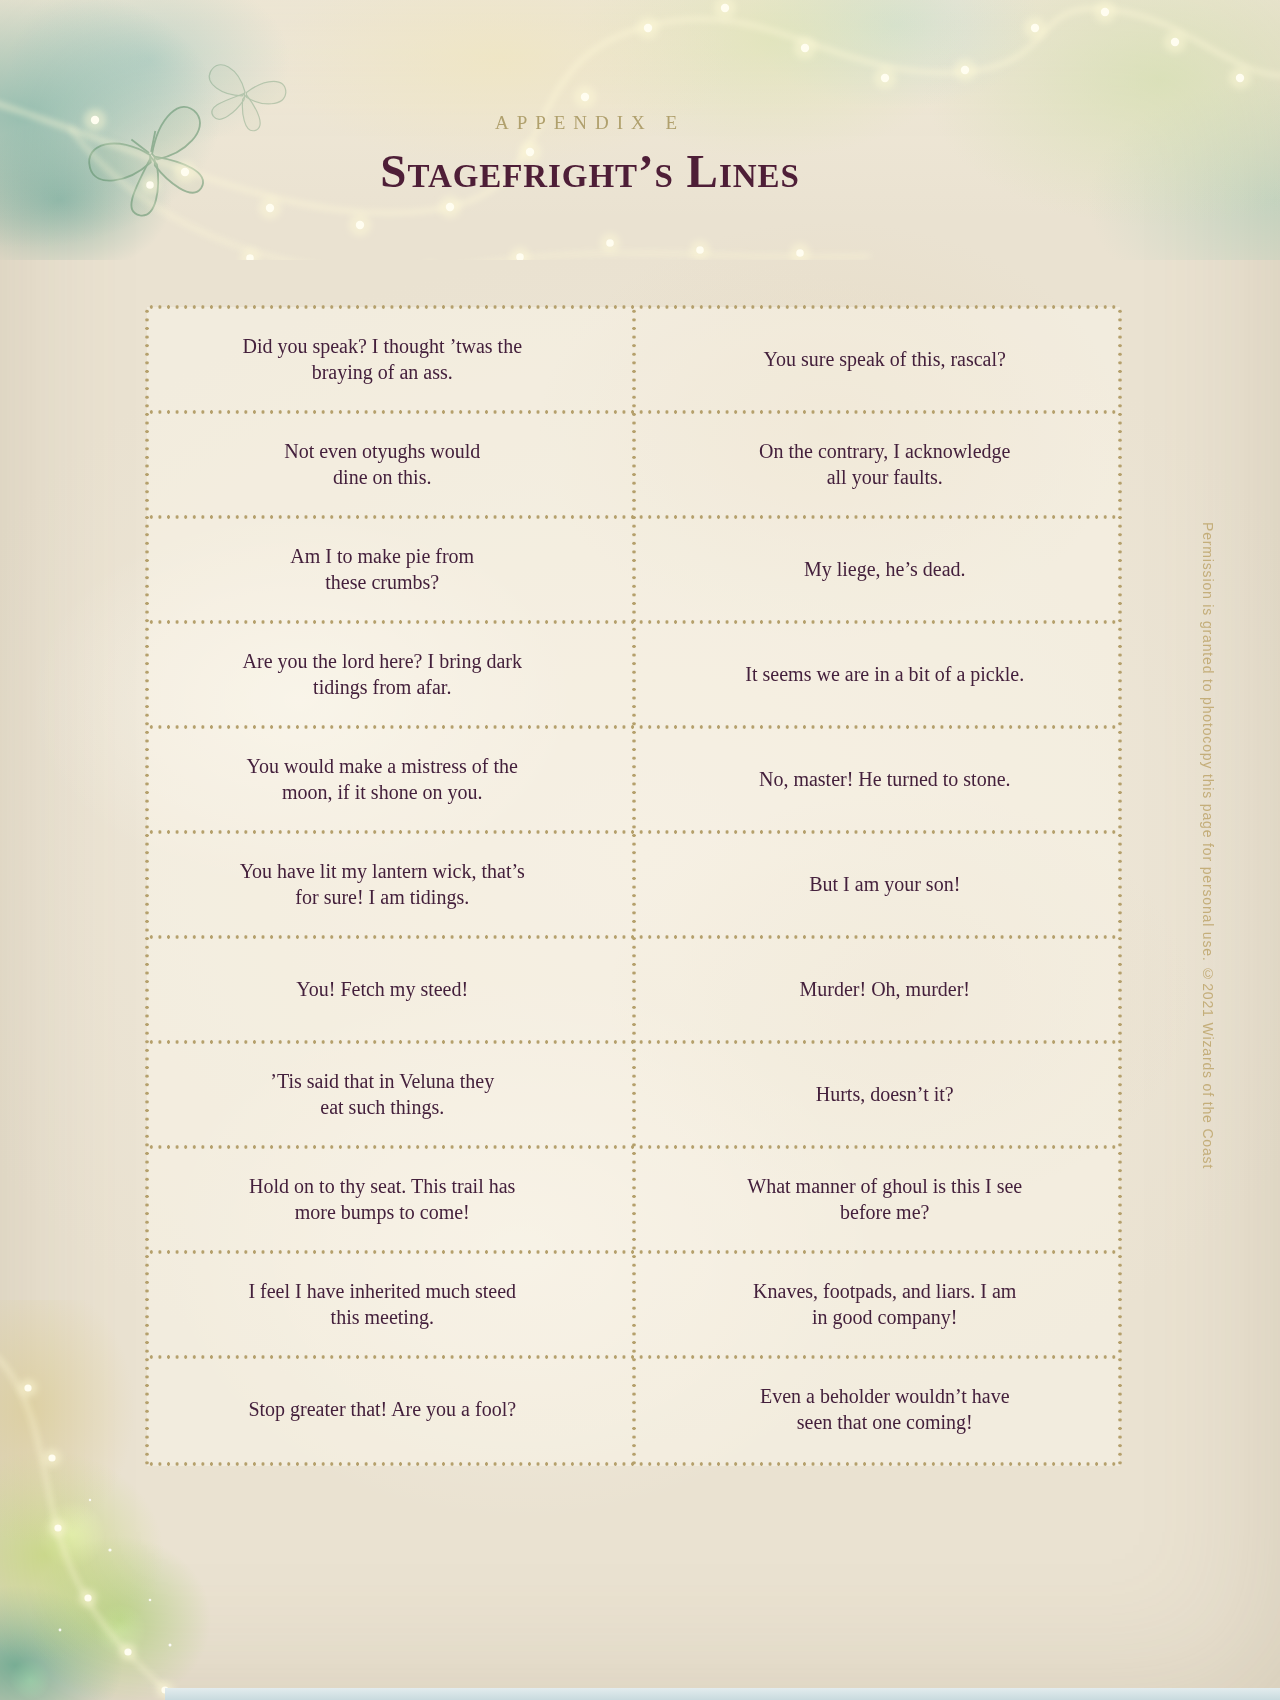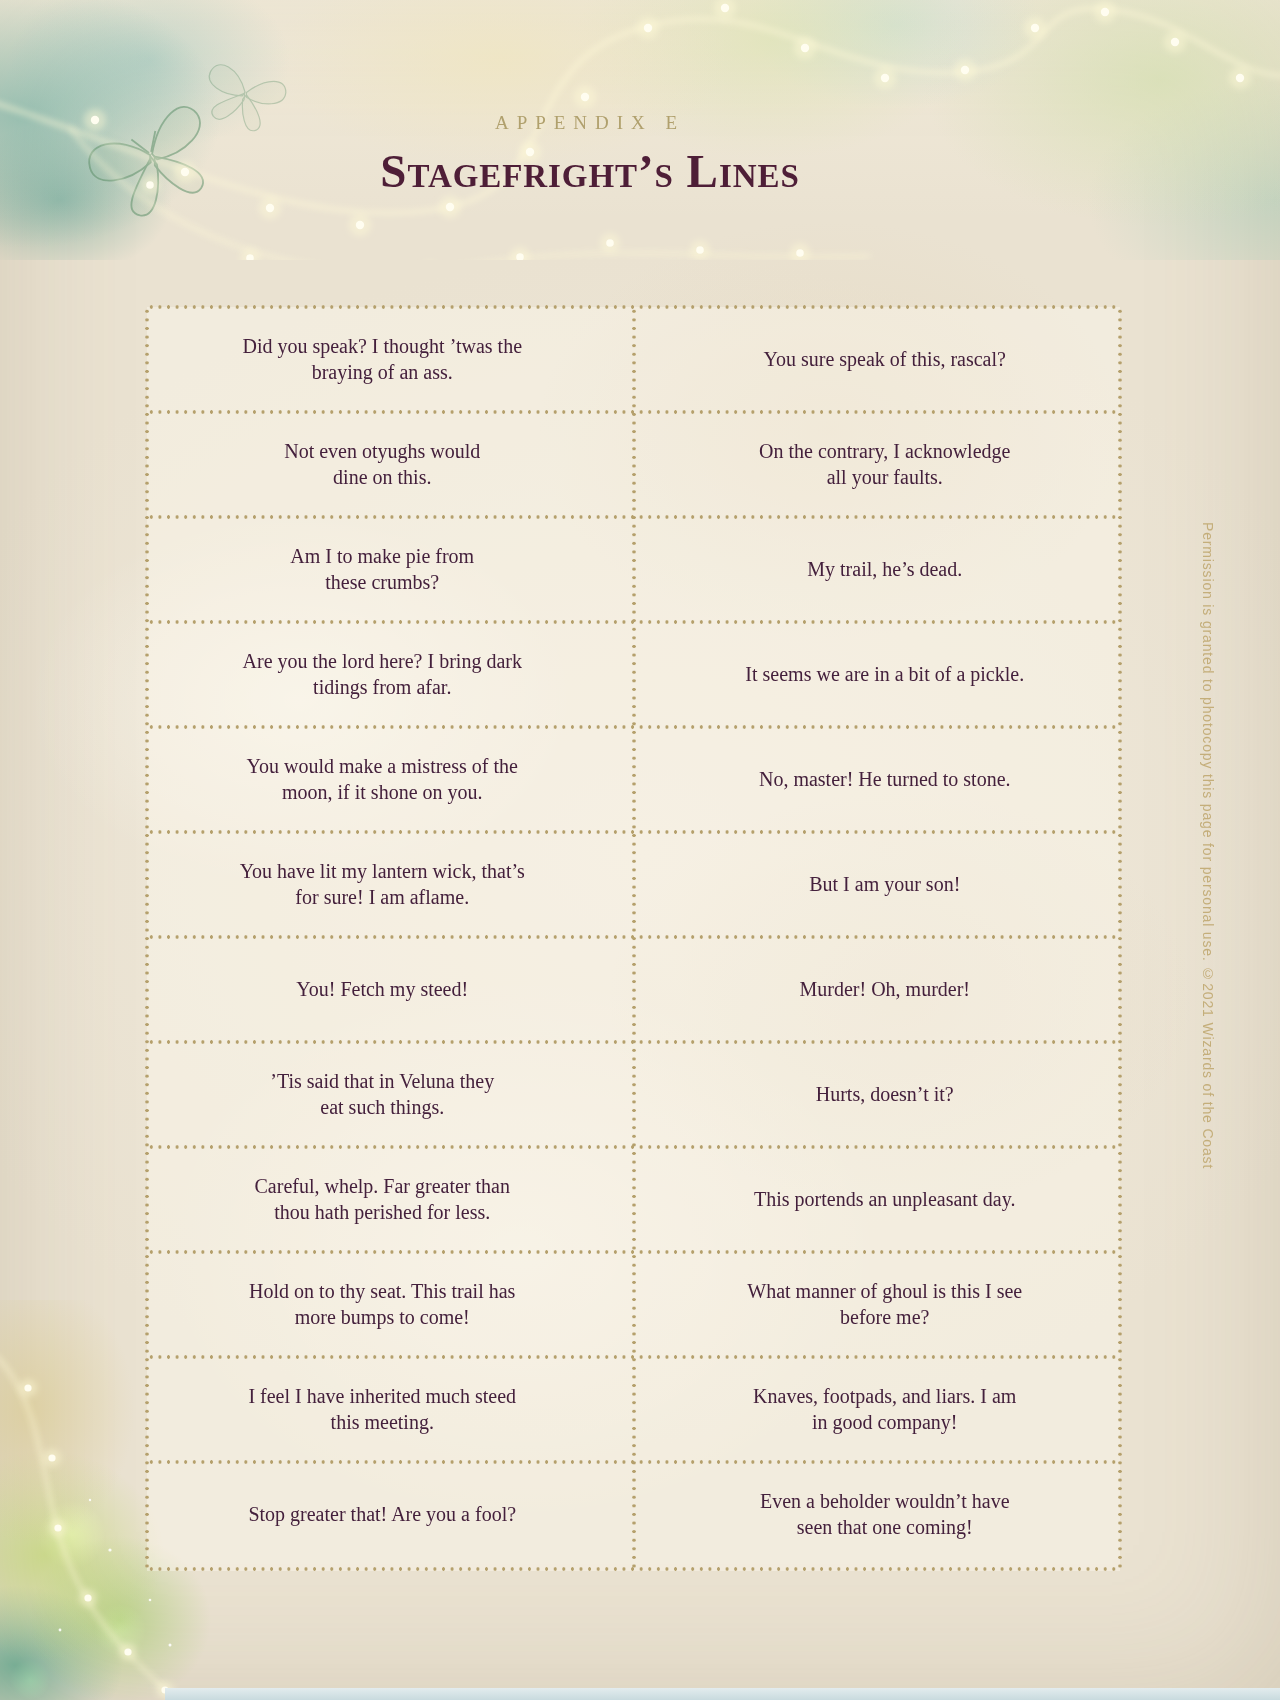--- a/index.html
+++ b/index.html
@@ -238,50 +238,45 @@
     </div>
     <div class="quote-row">
       <div class="cell">Not even otyughs would
 dine on this.</div>
       <div class="cell">On the contrary, I acknowledge
 all your faults.</div>
     </div>
     <div class="quote-row">
       <div class="cell">Am I to make pie from
 these crumbs?</div>
-      <div class="cell">My trail, he’s dead.</div>
+      <div class="cell">My liege, he’s dead.</div>
     </div>
     <div class="quote-row">
       <div class="cell">Are you the lord here? I bring dark
 tidings from afar.</div>
       <div class="cell">It seems we are in a bit of a pickle.</div>
     </div>
     <div class="quote-row">
       <div class="cell">You would make a mistress of the
 moon, if it shone on you.</div>
       <div class="cell">No, master! He turned to stone.</div>
     </div>
     <div class="quote-row">
       <div class="cell">You have lit my lantern wick, that’s
-for sure! I am aflame.</div>
+for sure! I am tidings.</div>
       <div class="cell">But I am your son!</div>
     </div>
     <div class="quote-row">
       <div class="cell">You! Fetch my steed!</div>
       <div class="cell">Murder! Oh, murder!</div>
     </div>
     <div class="quote-row">
       <div class="cell">’Tis said that in Veluna they
 eat such things.</div>
       <div class="cell">Hurts, doesn’t it?</div>
-    </div>
-    <div class="quote-row">
-      <div class="cell">Careful, whelp. Far greater than
-thou hath perished for less.</div>
-      <div class="cell">This portends an unpleasant day.</div>
     </div>
     <div class="quote-row">
       <div class="cell">Hold on to thy seat. This trail has
 more bumps to come!</div>
       <div class="cell">What manner of ghoul is this I see
 before me?</div>
     </div>
     <div class="quote-row">
       <div class="cell">I feel I have inherited much steed
 this meeting.</div>

